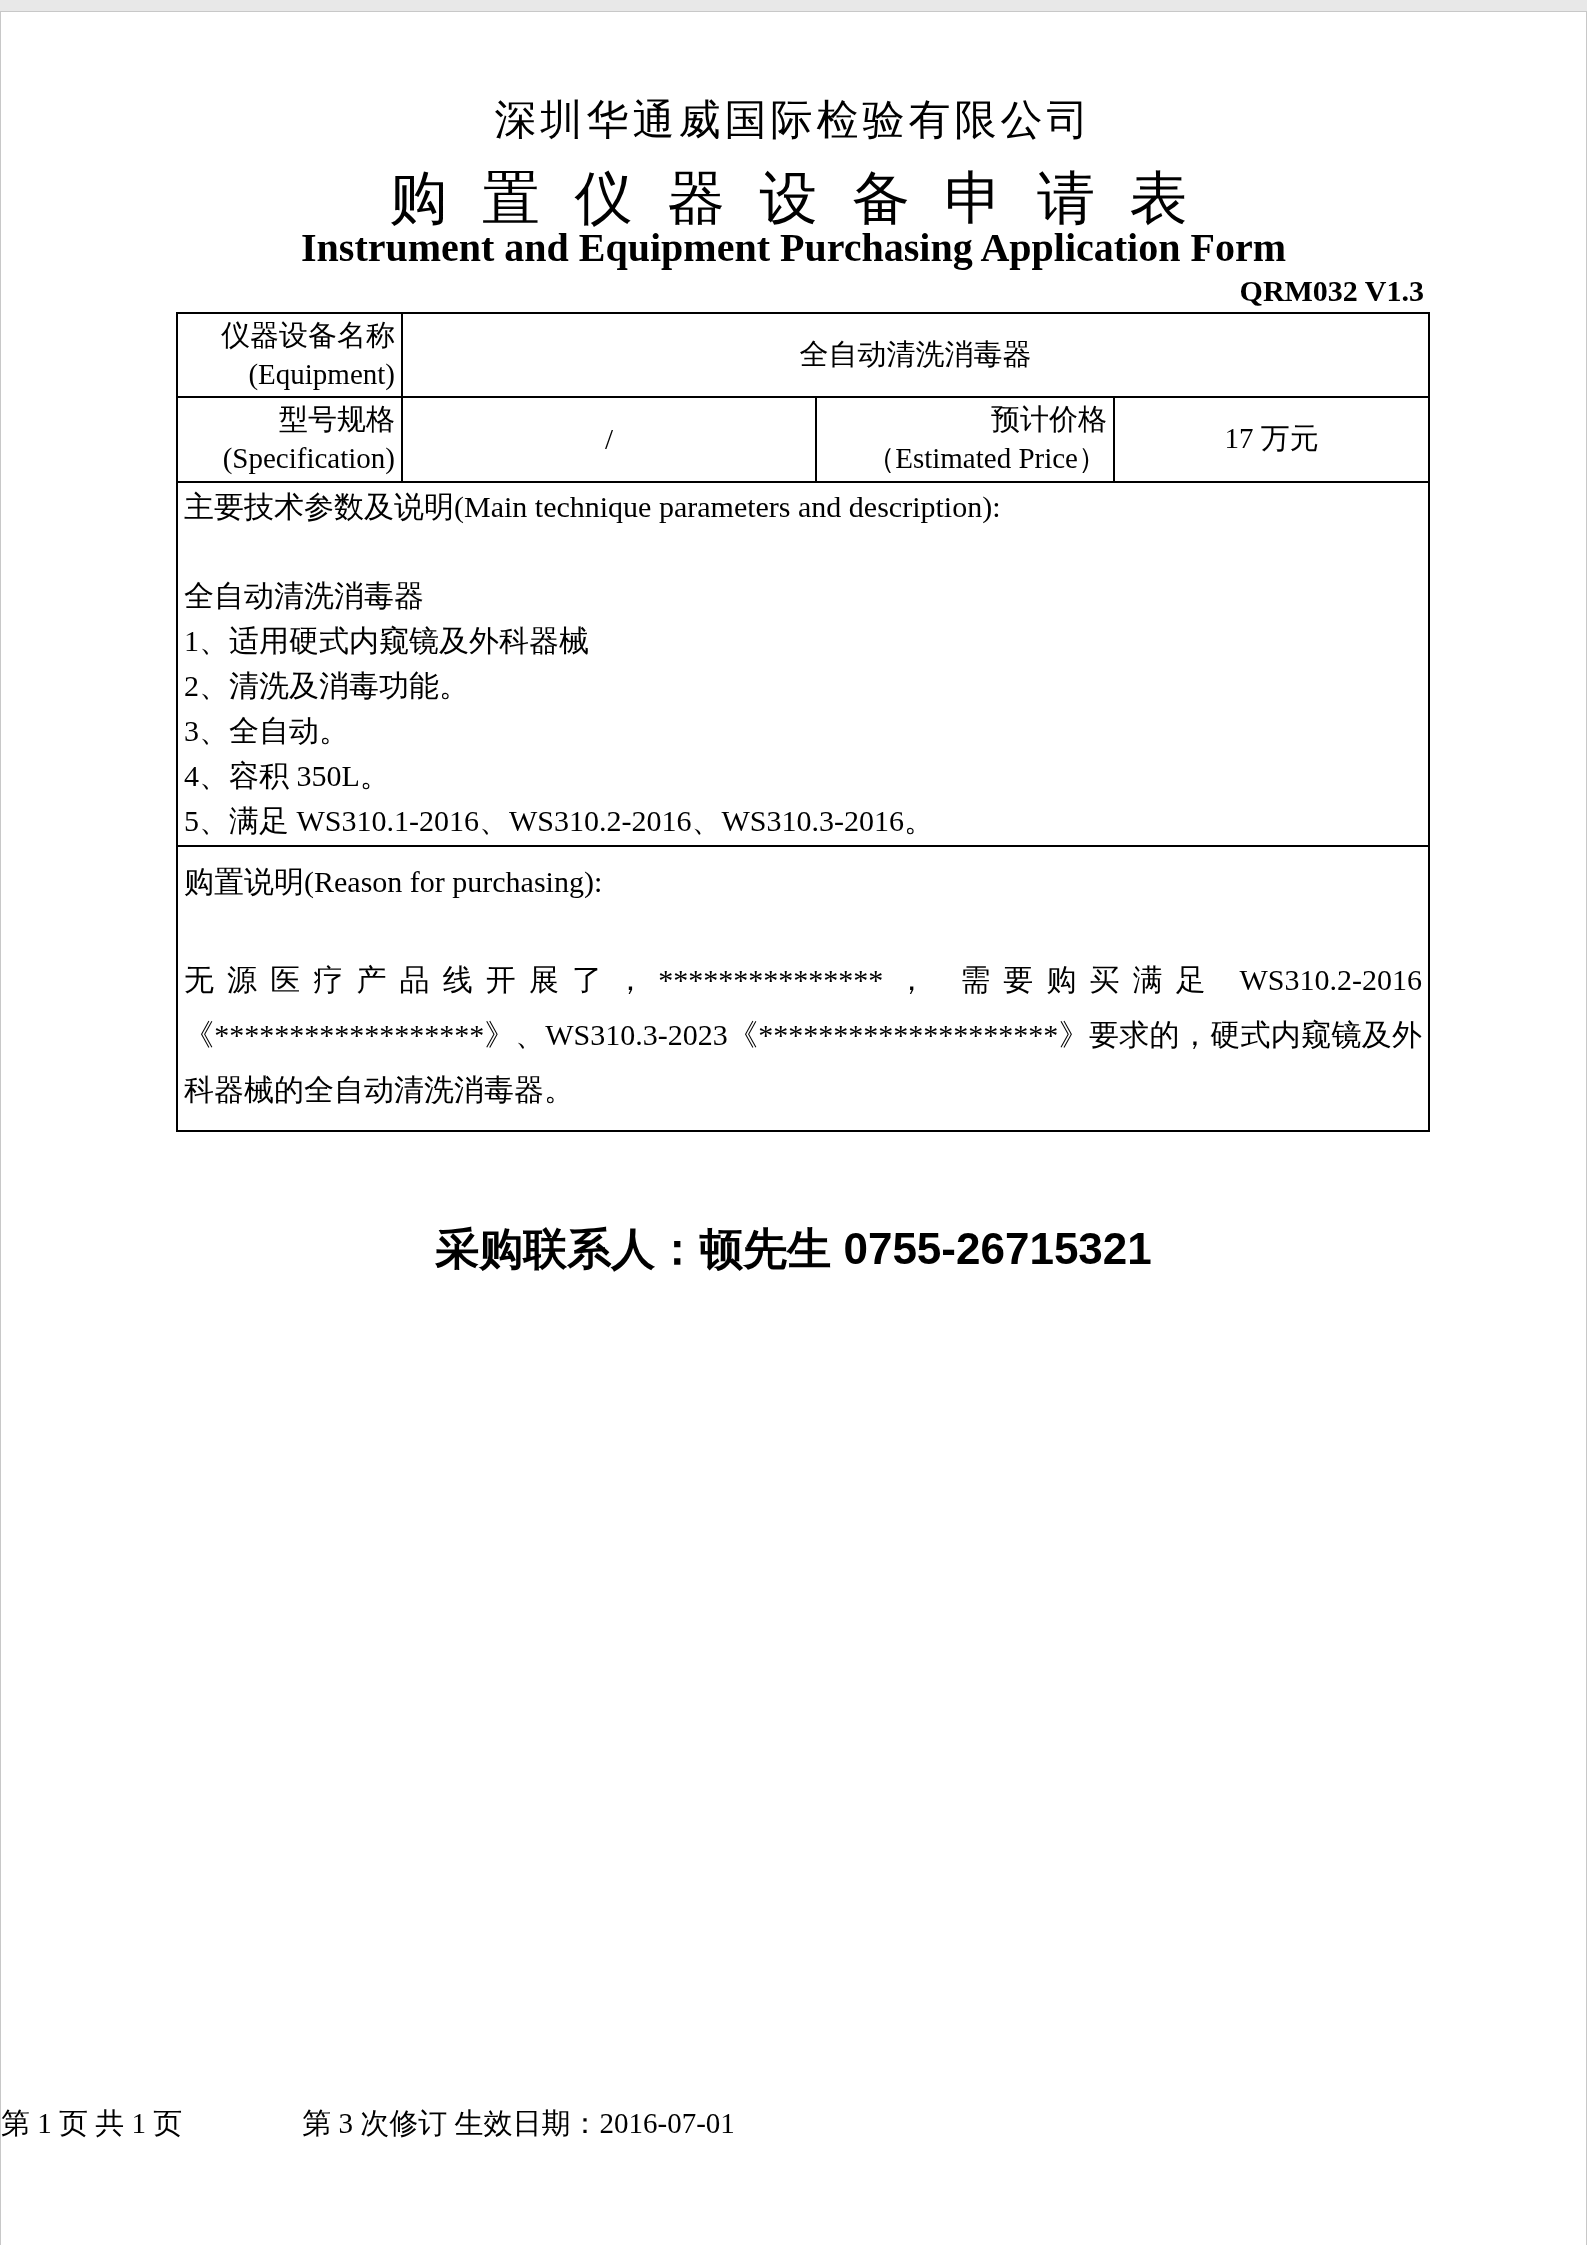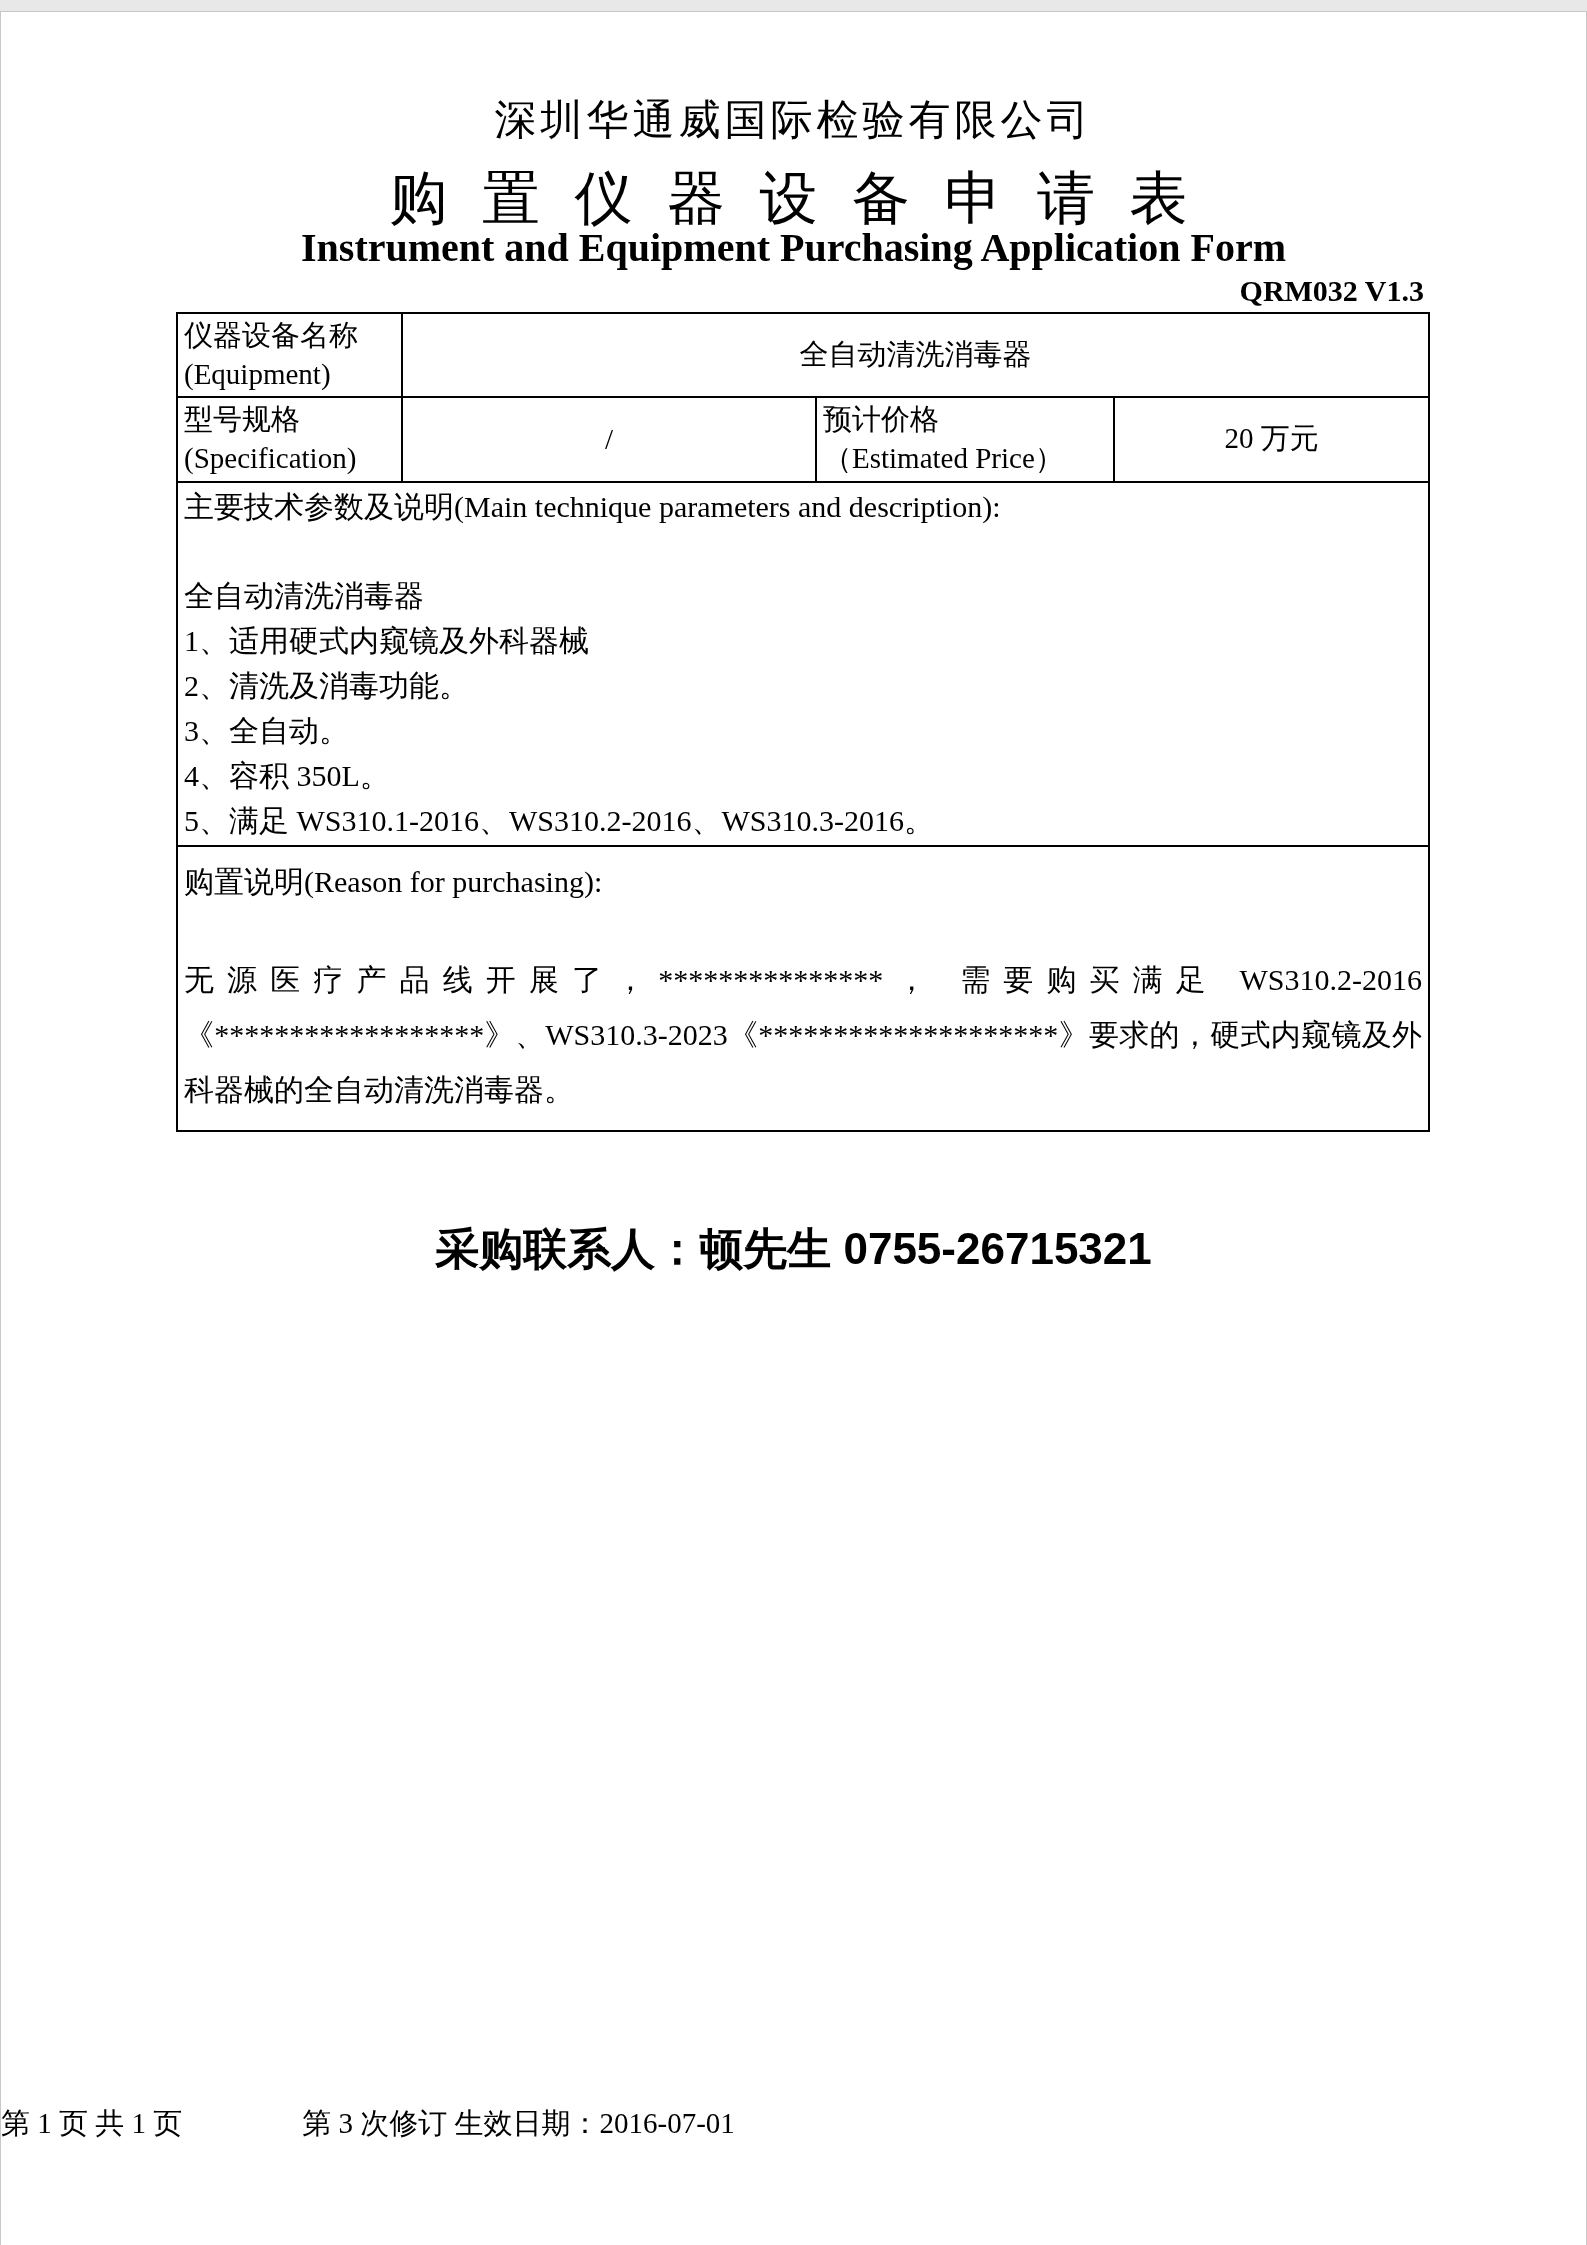--- a/index.html
+++ b/index.html
@@ -50,21 +50,21 @@
     width: 1252px;
     border-collapse: collapse;
     table-layout: fixed;
   }
   table.form-table td {
     border: 2px solid #000;
     font-size: 29px;
     vertical-align: middle;
     padding: 2px 6px;
   }
-  td.label-cell { text-align: left; line-height: 1.35; }
+  td.label-cell { text-align: right; line-height: 1.35; }
   td.value-cell { text-align: center; }
   td.section-cell { vertical-align: top; padding: 6px 18px; }
   .section-title { font-size: 30px; line-height: 44px; }
   .tech-lines { margin-top: 44px; font-size: 30px; }
   .tech-lines div { line-height: 45px; }
   .reason-text {
     margin-top: 48px;
     font-size: 30px;
     line-height: 55px;
     text-align: justify;
@@ -113,21 +113,21 @@
       <tr style="height:83px">
         <td class="label-cell">
           <div>型号规格</div>
           <div>(Specification)</div>
         </td>
         <td class="value-cell">/</td>
         <td class="label-cell">
           <div>预计价格</div>
           <div>（Estimated Price）</div>
         </td>
-        <td class="value-cell">20 万元</td>
+        <td class="value-cell">17 万元</td>
       </tr>
       <tr style="height:360px">
         <td class="section-cell" colspan="4">
           <div class="section-title">主要技术参数及说明(Main technique parameters and description):</div>
           <div class="tech-lines">
             <div>全自动清洗消毒器</div>
             <div>1、适用硬式内窥镜及外科器械</div>
             <div>2、清洗及消毒功能。</div>
             <div>3、全自动。</div>
             <div>4、容积 350L。</div>

